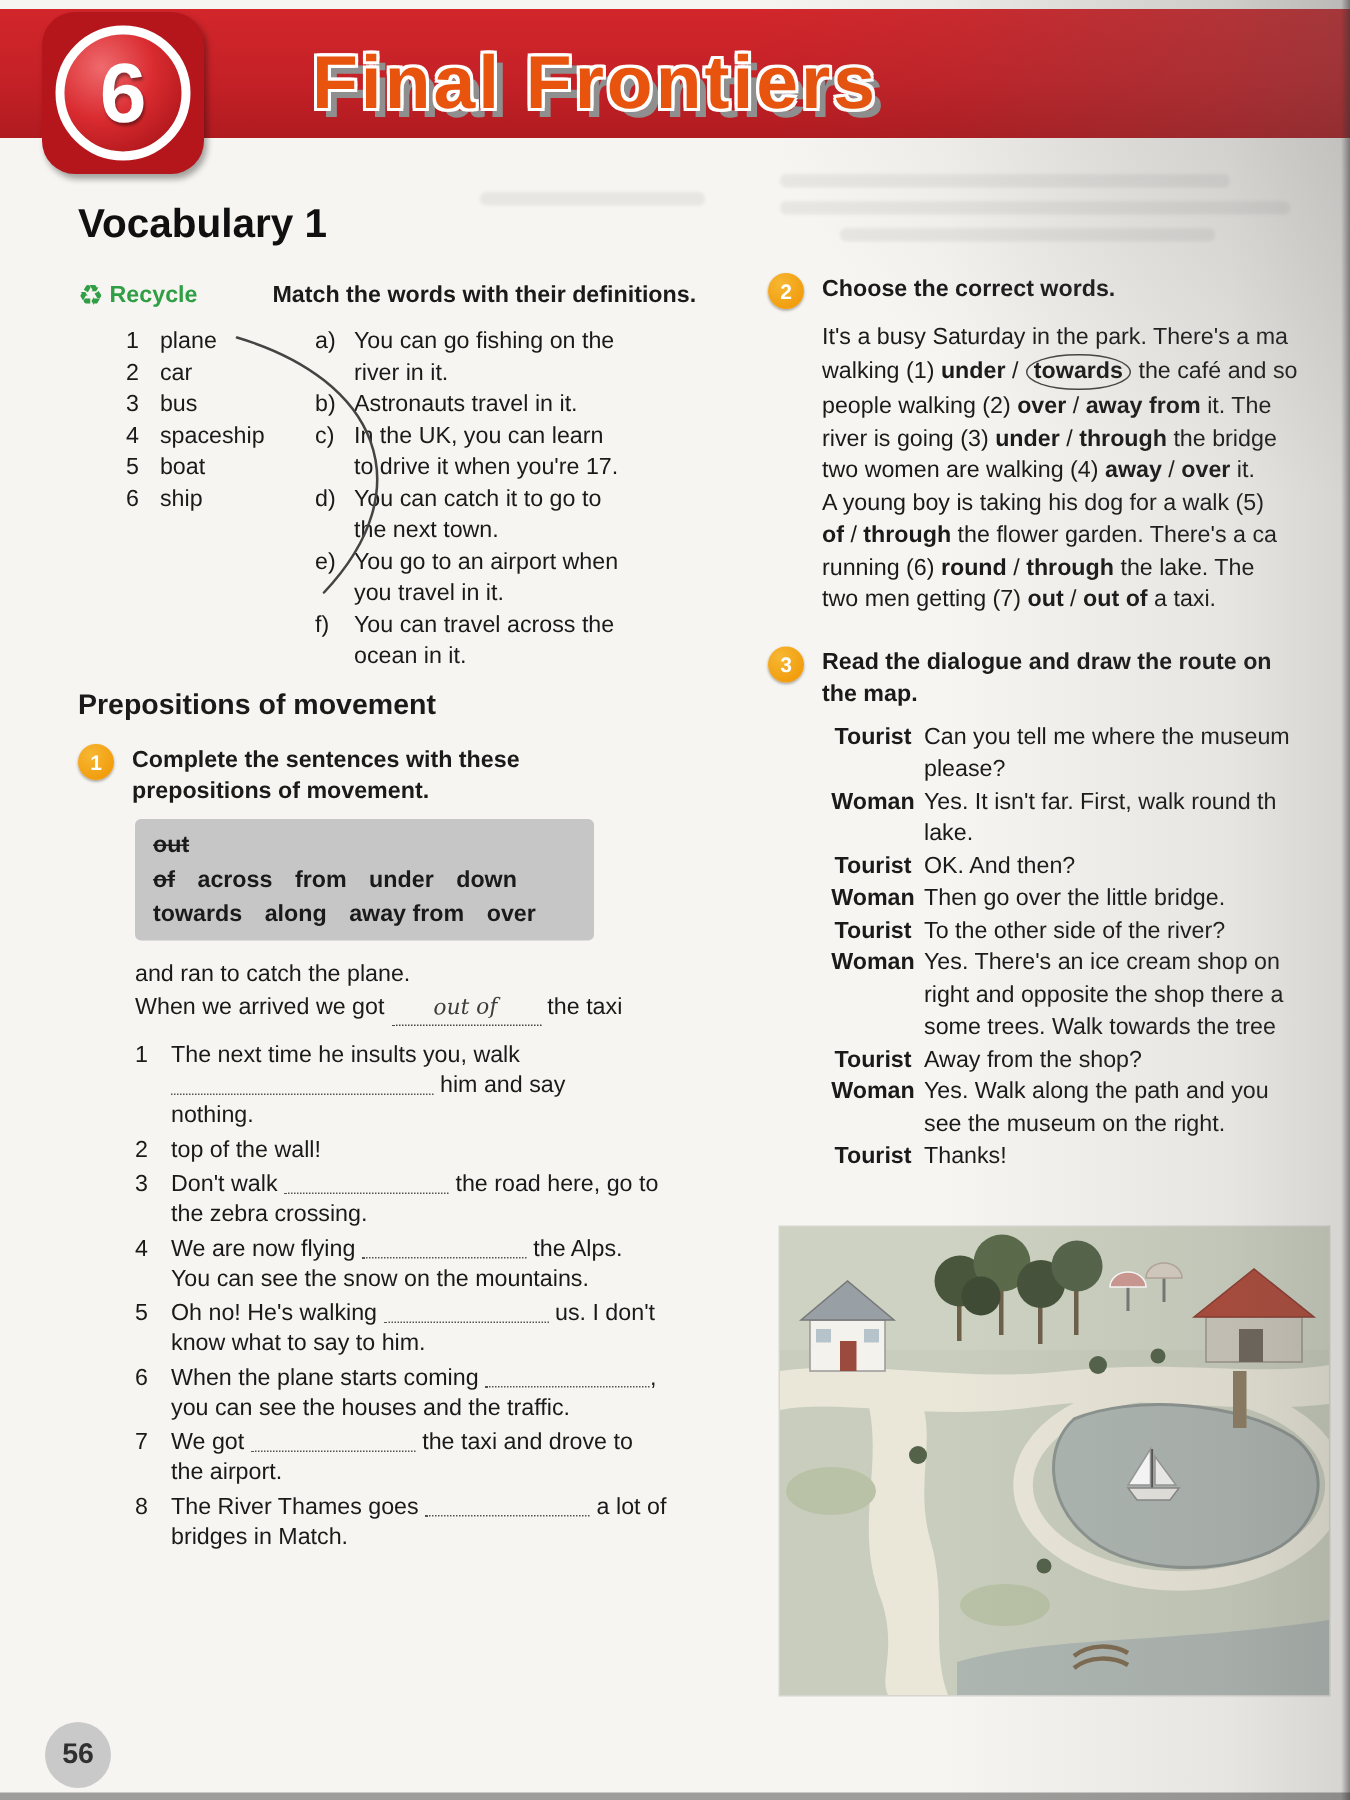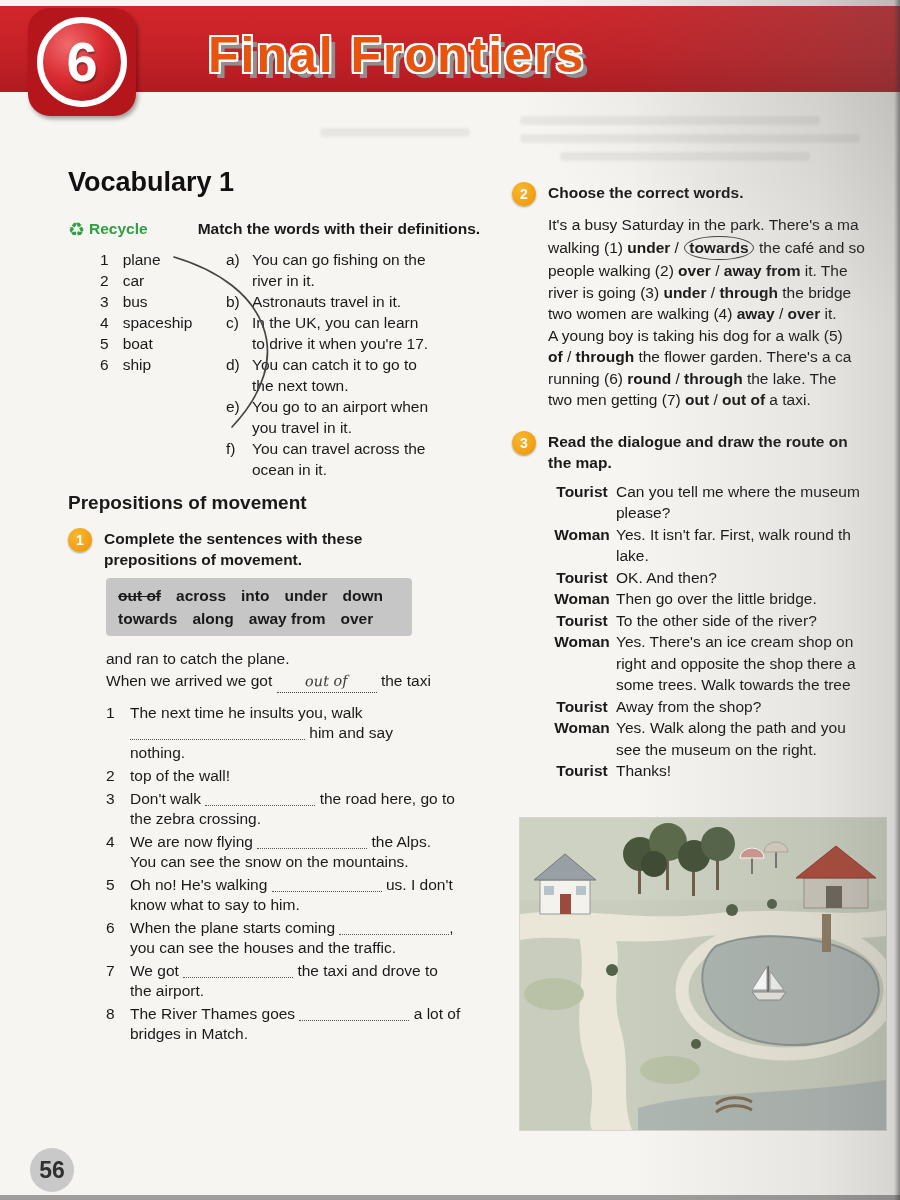--- a/index.html
+++ b/index.html
@@ -18,21 +18,21 @@
                  display:flex; align-items:center; justify-content:center; }
   .unit-num { font-size:56px; font-weight:bold; color:#fff; text-shadow:1px 2px 2px rgba(0,0,0,.4); line-height:1; }
   .unit-title { position:absolute; left:208px; top:20px; font-size:50px; font-weight:bold; letter-spacing:2px;
                 color:var(--title_orange,#e8540e); z-index:3;
                 text-shadow:
                   -2px -2px 0 #fff, 2px -2px 0 #fff, -2px 2px 0 #fff, 2px 2px 0 #fff,
                   -2px 0 0 #fff, 2px 0 0 #fff, 0 -2px 0 #fff, 0 2px 0 #fff,
                   6px 6px 0 var(--title_shadow,#8f8f8f); }
 
   
-  .col-left { position:absolute; left:68px; top:134px; width:428px; z-index:1;margin-top:33px; }
+  .col-left { position:absolute; left:52px; top:134px; width:428px; z-index:1; }
   .vocab-heading { font-size:27px; font-weight:bold; color:#101010; margin-bottom:20px; }
   .recycle-line { font-size:15.5px; margin-bottom:8px; }
   .recycle-icon { color:var(--recycle_green,#2f9e44); font-size:19px; margin-right:4px; vertical-align:-2px; }
   .recycle-label { color:var(--recycle_green,#2f9e44); font-weight:bold; margin-right:7px; }
   .recycle-instr { font-weight:bold;padding-left:43px; }
 
   .match-block { position:relative; display:flex; margin:6px 0 12px 32px; }
   .match-words { list-style:none; width:126px; }
   .match-words li { display:flex; gap:14px; font-size:15.5px; line-height:21px; }
   .match-defs { list-style:none; width:232px; }
@@ -78,21 +78,21 @@
   .dlines { width:274px; overflow:hidden; }
   .dlines > div { white-space:nowrap; }
 
   
   .map { position:absolute; left:520px; top:818px; width:366px; height:312px; overflow:hidden; z-index:1;
          box-shadow:0 0 0 1px rgba(120,120,110,.25); }
 
   
   .pagenum { position:absolute; left:30px; top:1148px; width:44px; height:44px; border-radius:50%;
              background:#c9c9c9; display:flex; align-items:center; justify-content:center;
-             font-size:23px; font-weight:bold; color:#303030; z-index:2; }
+             font-size:19px; font-weight:bold; color:#303030; z-index:2; }
 
   
   .shade-right { position:absolute; right:0; top:0; width:30%; height:100%; z-index:5; pointer-events:none;
                  background:linear-gradient(to right, rgba(90,90,90,0) 0%, rgba(90,90,90,.10) 70%, rgba(80,80,80,.20) 100%); }
   .shade-tr { position:absolute; right:0; top:0; width:45%; height:28%; z-index:5; pointer-events:none;
               background:radial-gradient(ellipse at 100% 0%, rgba(90,90,90,.22), rgba(90,90,90,0) 70%); }
   .edge-right { position:absolute; right:0; top:0; width:6px; height:100%; z-index:6; pointer-events:none;
                 background:linear-gradient(to right, rgba(60,60,60,0), rgba(50,50,50,.5)); }
   .edge-bottom { position:absolute; left:0; bottom:0; width:100%; height:5px; z-index:6; pointer-events:none;
                  background:rgba(50,50,50,.45); }
@@ -170,21 +170,21 @@
     <div class="ex">
       <div class="ex-head">
         <span class="exnum">1</span>
         <div class="ex-instr">
           <div>Complete the sentences with these</div>
           <div>prepositions of movement.</div>
         </div>
       </div>
 
       <div class="wordbox" id="wordbox">
-          <div><span class="struck">out of</span><span>across</span><span>into</span><span>under</span><span>down</span></div>
+          <div><span class="struck">out of</span><span>across</span><span>from</span><span>under</span><span>down</span></div>
           <div><span>towards</span><span>along</span><span>away from</span><span>over</span></div>
         </div>
 
       <div class="example">
         <div>and ran to catch the plane.</div>
         <div>
           <span>When we arrived we got</span>
           <span class="ans-blank"><span class="hand">out of</span></span>
           <span>the taxi</span>
         </div>

